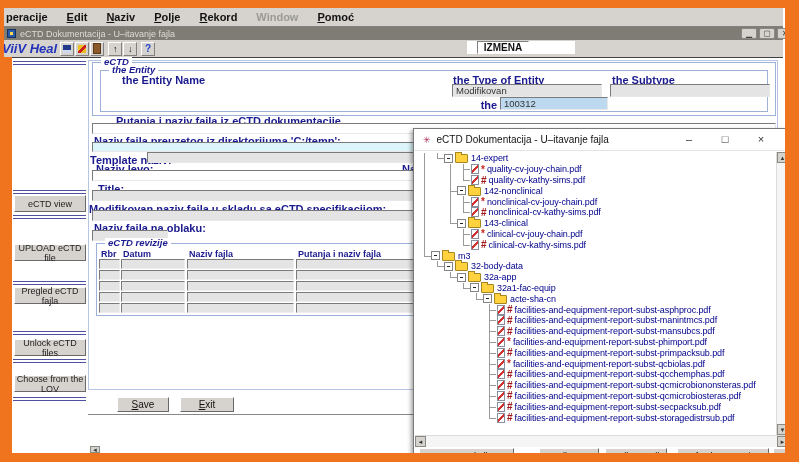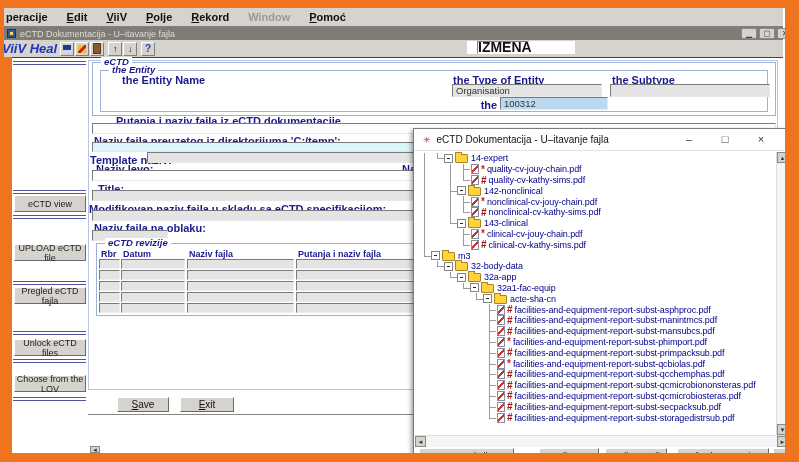--- a/index.html
+++ b/index.html
@@ -24,22 +24,22 @@
   .tbtn { width:14px; height:14px; margin-left:1px; background:#d6d3ce; border:1px solid;
           border-color:#fff #808080 #808080 #fff; display:flex; align-items:center; justify-content:center;
           font-size:9px; font-weight:bold; color:#111; position:relative; flex:none; }
   .i-save::after { content:''; width:8px; height:8px; background:#223a8c; box-shadow:inset 0 -3px 0 #cfd8ee; }
   .i-clear::after { content:''; width:8px; height:8px; background:#f0c020;
           background-image:linear-gradient(135deg, transparent 40%, #cc2020 40%, #cc2020 65%, transparent 65%); }
   .i-exit::after { content:''; width:6px; height:9px; background:#8a5a2a; border:1px solid #5a3a18; }
   .i-help { color:#2244cc; font-size:10px; }
   .izmena-strip { left:467px; top:41px; width:108px; height:13px; background:#fff; }
   .izmena { left:477px; top:41px; width:52px; height:13px; background:#fff; border:1px solid;
-            border-color:#808080 #fff #fff #808080; font-size:14px; font-weight:bold; color:#111;
-            line-height:11px; }
+            border-color:#808080 #fff #fff #808080; font-size:10px; font-weight:bold; color:#111;
+            text-align:center; line-height:11px; }
 
   
   .canvas { left:12px; top:57px; width:771px; height:396px; background:#fff; border-top:1px solid #404040; }
   .sep { left:13px; width:73px; height:4px; border-top:1px solid #5050a0; border-bottom:1px solid #5050a0; }
   .sbtn { left:14px; width:72px; height:17px; background:#d6d3ce; border:1px solid;
           border-color:#fff #6a6a6a #6a6a6a #fff; font-size:9px; color:#222; text-align:center;
           display:flex; align-items:center; justify-content:center; }
   .formframe { left:88px; top:60px; width:690px; height:330px; border:1px solid #b8c4e4; }
   .grp { border:1px solid #9cb0d8; }
   .grplab { position:absolute; top:-6px; left:8px; background:#fff; padding:0 3px; font-size:9.5px;
@@ -95,21 +95,21 @@
   .orange { background:#F0741E; z-index:50; }
 </style>
 </head>
 <body>
 
 <div class="frame">
 
   <div class="abs menubar" id="menubar">
       <span class="mitem">peracije</span>
       <span class="mitem ul">Edit</span>
-      <span class="mitem ul">ViiV</span>
+      <span class="mitem ul">Naziv</span>
       <span class="mitem ul">Polje</span>
       <span class="mitem ul">Rekord</span>
       <span class="mitem dis">Window</span>
       <span class="mitem ul">Pomoć</span>
     </div>
 
   <div class="abs mdi-titlebar">
     <span class="mdi-ico"></span>
     <span class="mdi-title">eCTD Dokumentacija - U–itavanje fajla</span>
     <span class="winbtn" style="left:737px">▁</span>
@@ -151,21 +151,21 @@
   <div class="abs grp" style="left:92px;top:62px;width:684px;height:54px">
     <span class="grplab">eCTD</span>
   </div>
   <div class="abs grp" style="left:100px;top:70px;width:668px;height:42px">
     <span class="grplab">the Entity</span>
   </div>
 
   <div class="abs flab" style="left:122px;top:74px">the Entity Name</div>
 
   <div class="abs flab" style="left:453px;top:74px">the Type of Entity</div>
-  <div class="abs fld gray" style="left:452px;top:84px;width:150px;height:13px">Organisation</div>
+  <div class="abs fld gray" style="left:452px;top:84px;width:150px;height:13px">Modifikovan</div>
 
   <div class="abs flab" style="left:612px;top:74px">the Subtype</div>
   <div class="abs fld gray" style="left:610px;top:84px;width:160px;height:13px"></div>
 
   <div class="abs flab" style="left:430px;top:99px;width:80px;text-align:right">the Id</div>
   <div class="abs fld blue" style="left:500px;top:97px;width:108px;height:13px">100312</div>
 
   <div class="abs flab" style="left:116px;top:115px">Putanja i naziv fajla iz eCTD dokumentacije</div>
   <div class="abs fld white" style="left:92px;top:123px;width:684px;height:11px"></div>
 

